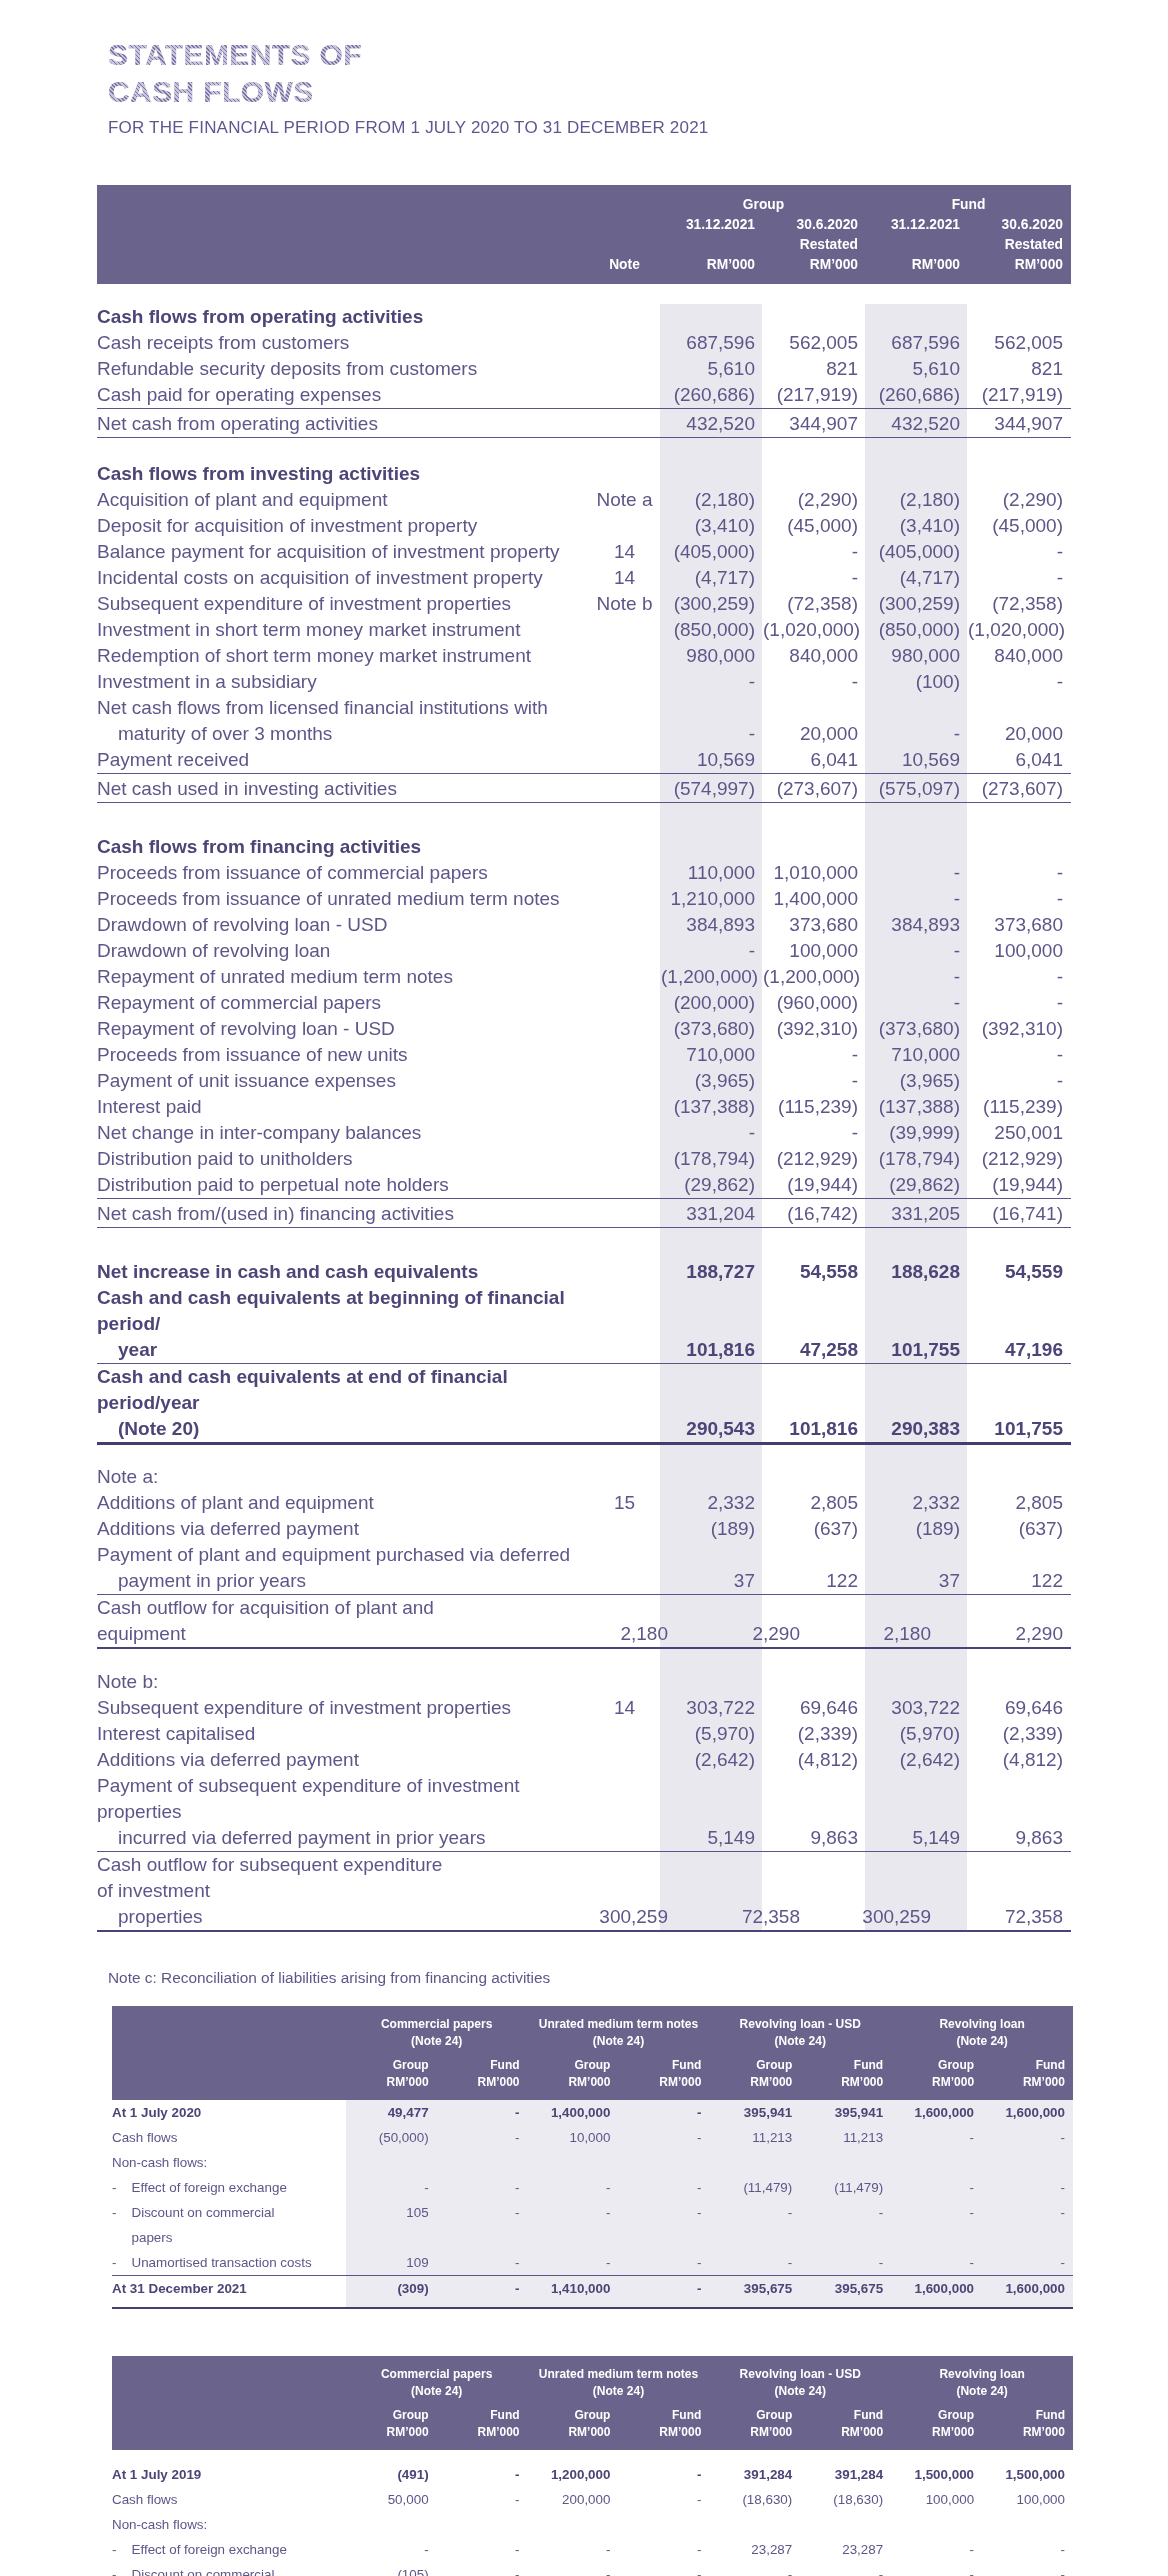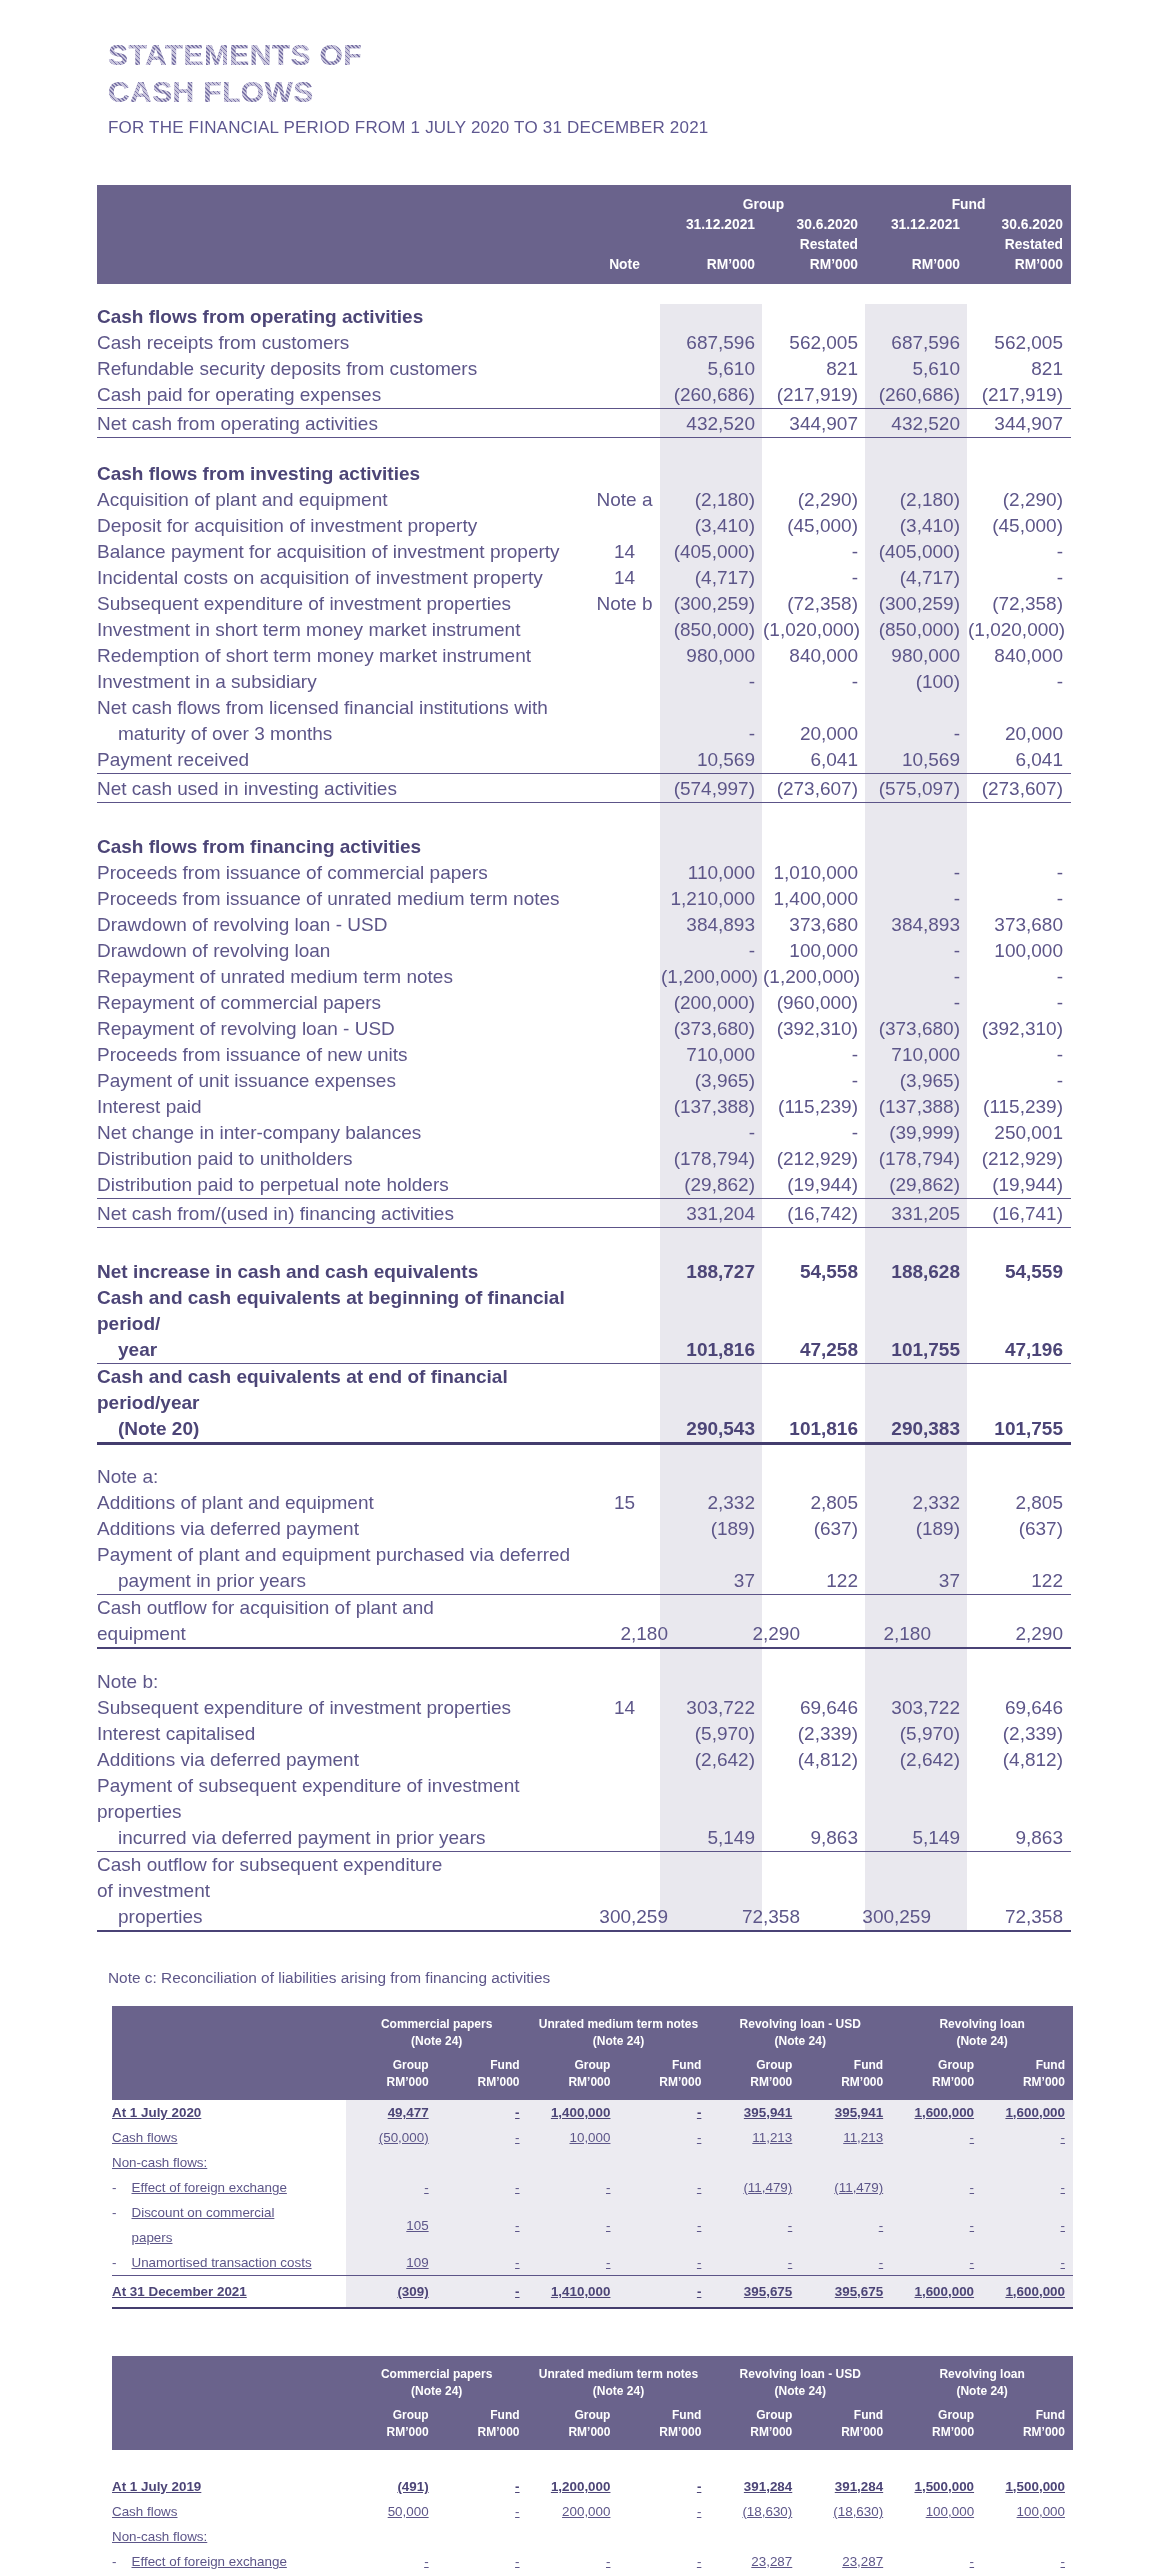--- a/index.html
+++ b/index.html
@@ -46,22 +46,22 @@
   .nct{margin-left:112px;width:961px;margin-top:19.5px;}
   .nct2{margin-top:47px;}
   .nhead{background:#6a638c;color:#fff;padding:9.7px 0 9px;}
   .nhr{display:flex;font-weight:bold;font-size:12px;line-height:17px;}
   .nhr.sub{margin-top:7.3px;}
   .nh-lab{width:234px;}
   .nh-grp{width:182px;text-align:center;}
   .nh-col{width:91px;text-align:right;padding-right:8px;box-sizing:border-box;}
   .nbody{position:relative;font-size:13.4px;}
   .nshade{position:absolute;left:234px;right:0;top:0;bottom:0;background:#ecebf1;z-index:0;}
-  .nrow{position:relative;z-index:1;display:flex;align-items:center;min-height:25px;text-decoration:underline;}
-  .nrow:first-of-type{padding-top:24px;}
+  .nrow{position:relative;z-index:1;display:flex;align-items:flex-start;min-height:25px;}
+  .nrow:first-of-type{padding-top:12px;}
   .nrow .nlbl{width:234px;}
   .nlbl .nl1,.nlbl .nl2{line-height:25px;}
   .nlbl .nl2{padding-left:19.5px;}
   .ndash{display:inline-block;width:19.5px;}
   .nval{width:91px;text-align:right;padding-right:8px;box-sizing:border-box;line-height:25px;}
   .nrow.bold{font-weight:bold;color:#4c4577;}
   .nrow.end{font-weight:bold;color:#4c4577;border-top:1.2px solid #5c5488;border-bottom:2.8px solid #443d6e;min-height:31px;}
   
   .footer{margin:34px 0 0 108px;font-size:15.4px;color:#5d5689;padding-bottom:41px;}
 </style>

